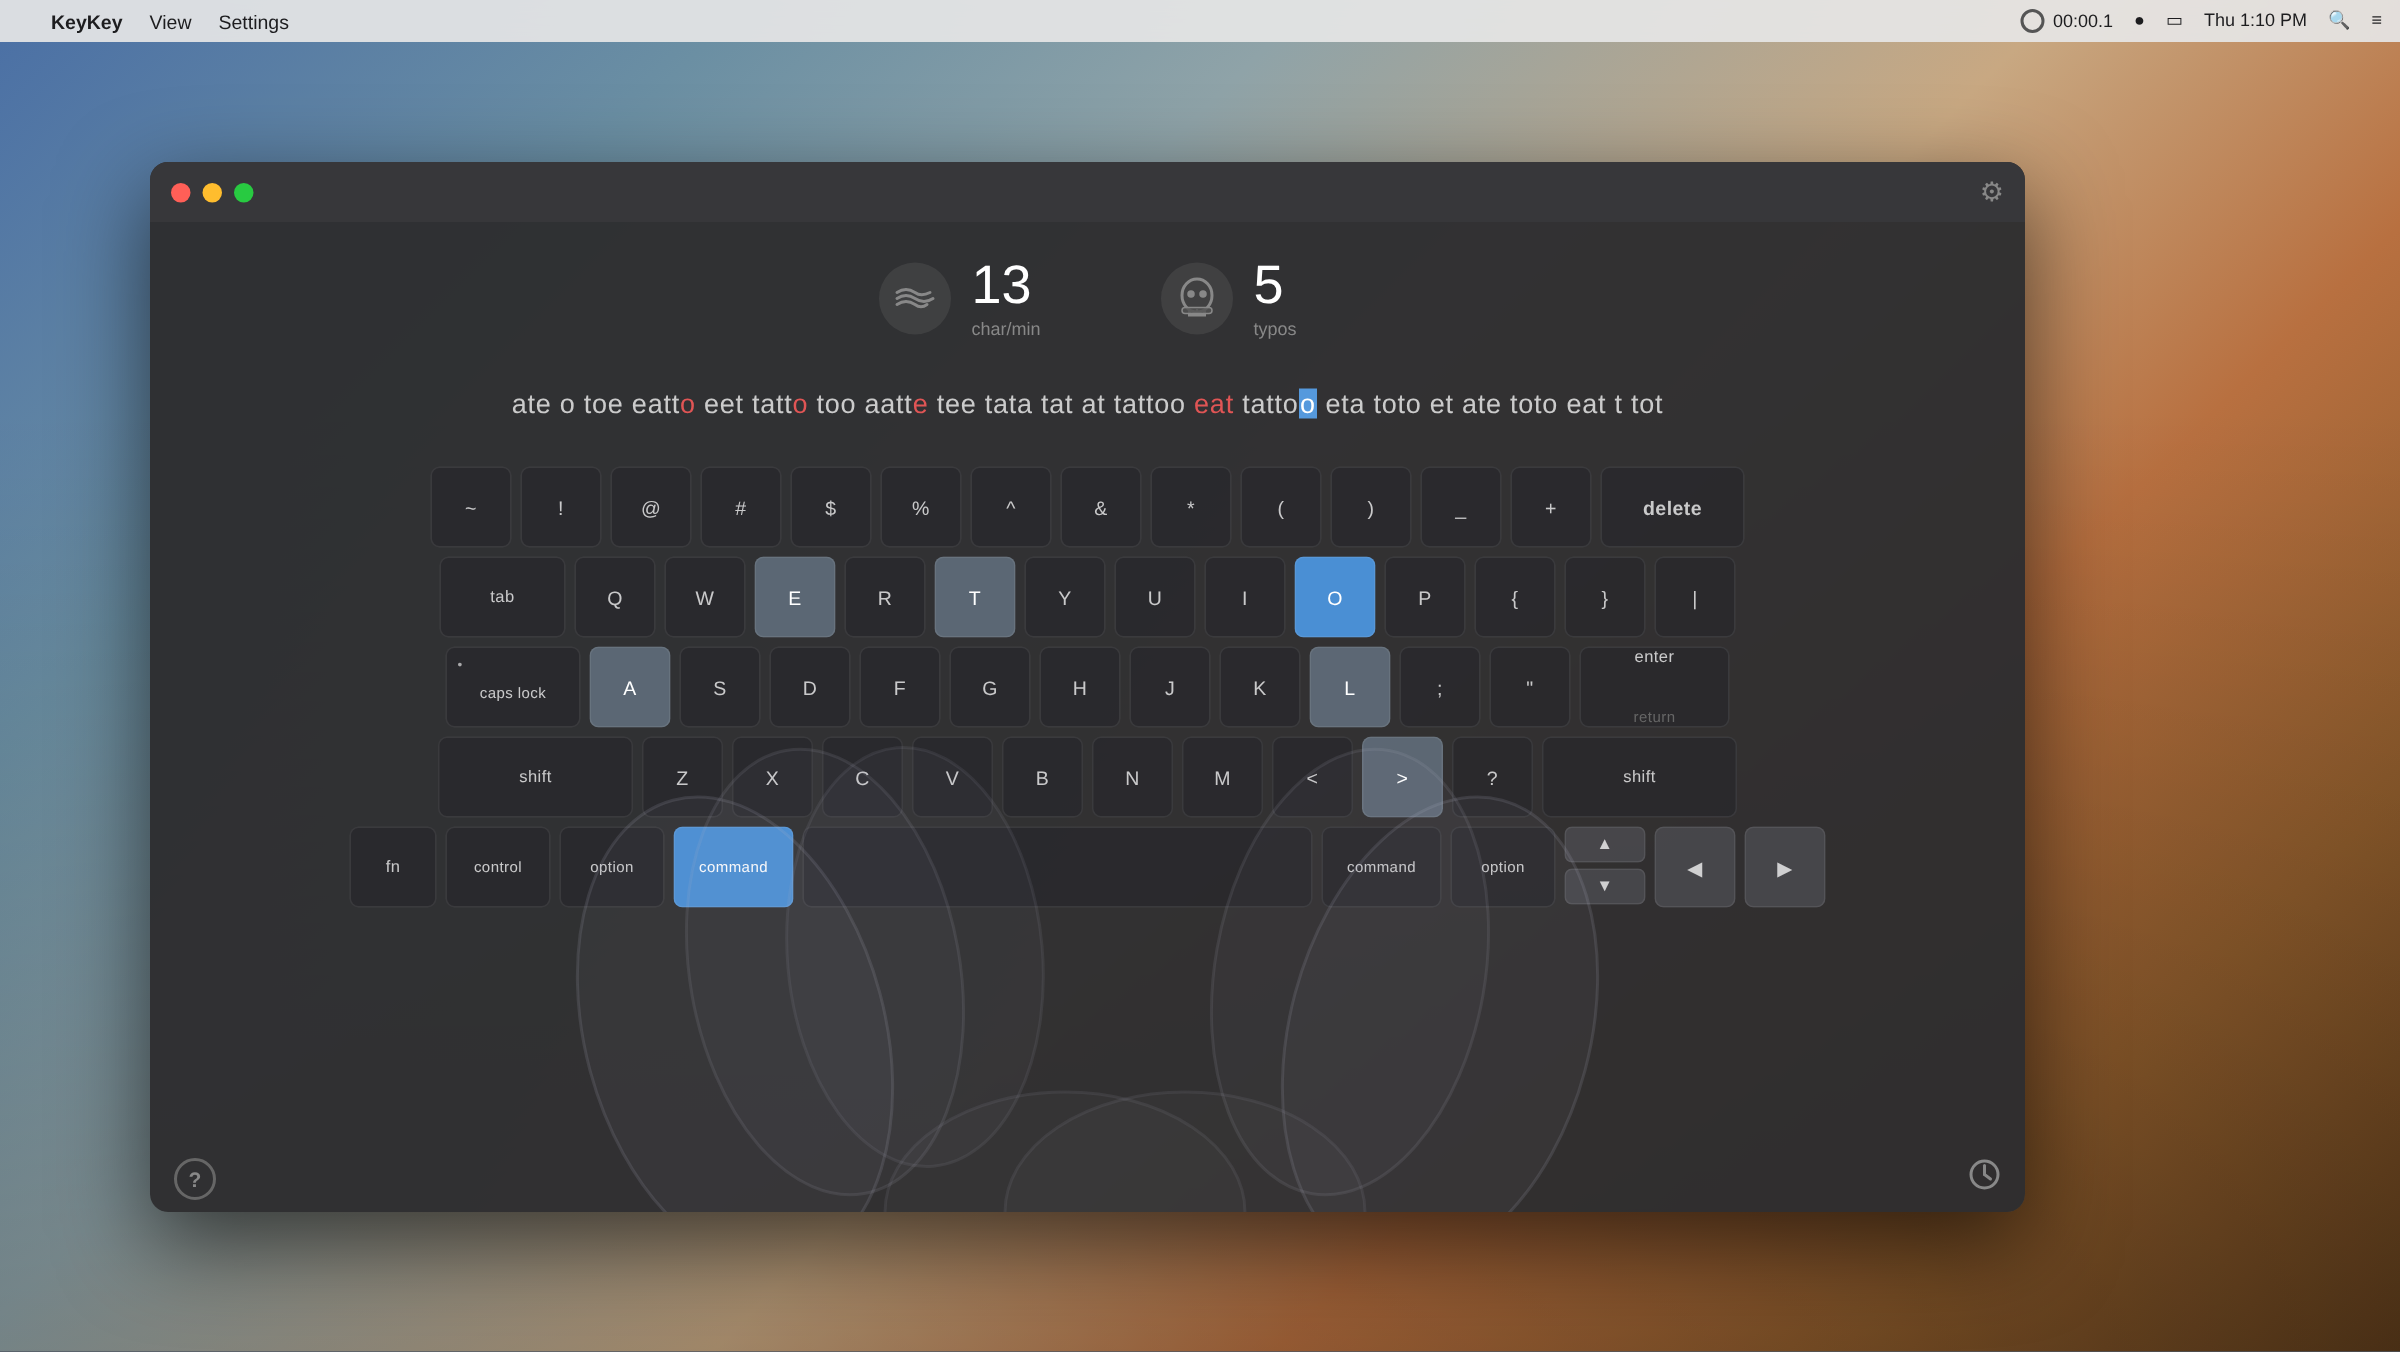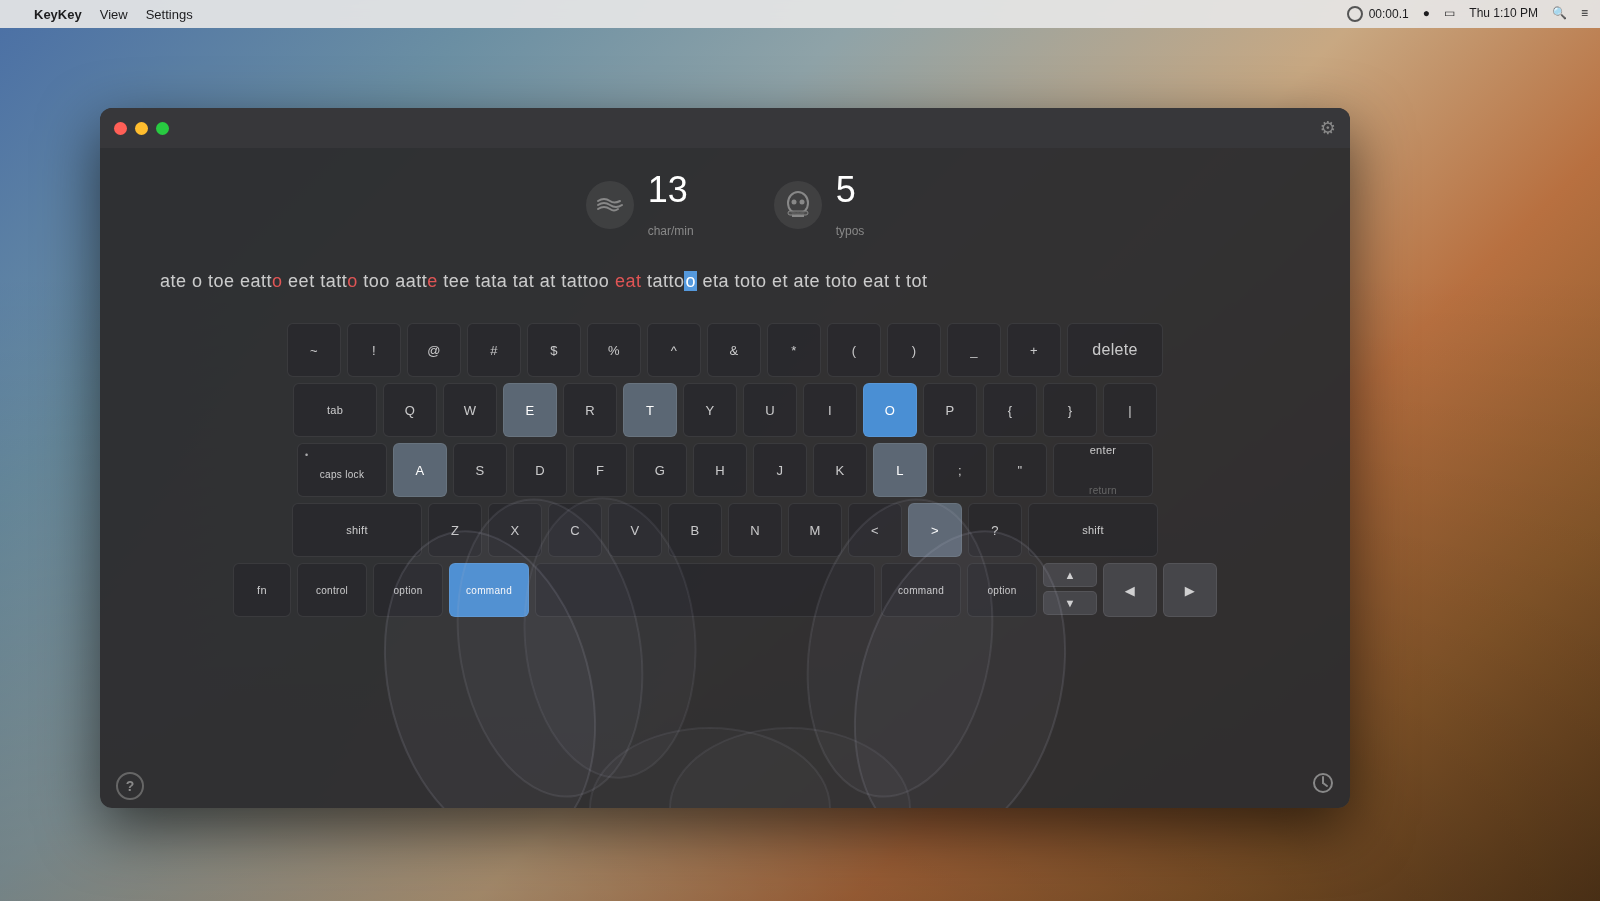--- a/index.html
+++ b/index.html
@@ -147,26 +147,26 @@
       font-weight: 300;
       color: #ffffff;
       line-height: 1;
     }
     .stat-value sup {
       font-size: 18px;
     }
     .stat-label {
       font-size: 12px;
       color: #888;
-      margin-top: 16px;
+      margin-top: 4px;
     }
 
     
     .text-display {
-      text-align: left;
+      text-align: center;
       padding: 10px 60px 20px;
       font-size: 18px;
       color: rgba(255,255,255,0.75);
       line-height: 1.5;
       letter-spacing: 0.5px;
       white-space: nowrap;
       overflow: hidden;
     }
     .text-display .error-char {
       color: #e05555;
@@ -374,21 +374,21 @@
       <div class="key dark-key">#</div>
       <div class="key dark-key">$</div>
       <div class="key dark-key">%</div>
       <div class="key dark-key">^</div>
       <div class="key dark-key">&amp;</div>
       <div class="key dark-key">*</div>
       <div class="key dark-key">(</div>
       <div class="key dark-key">)</div>
       <div class="key dark-key">_</div>
       <div class="key dark-key">+</div>
-      <div class="key wide-delete dark-key" style="font-size:16px;">delete</div>
+      <div class="key wide-delete dark-key" style="font-size:13px;font-weight:bold;">delete</div>
     </div>
 
     <div class="key-row">
       <div class="key wide-tab dark-key" style="font-size:11px;">tab</div>
       <div class="key dark-key">Q</div>
       <div class="key dark-key">W</div>
       <div class="key active-lighter">E</div>
       <div class="key dark-key">R</div>
       <div class="key active-lighter">T</div>
       <div class="key dark-key">Y</div>

